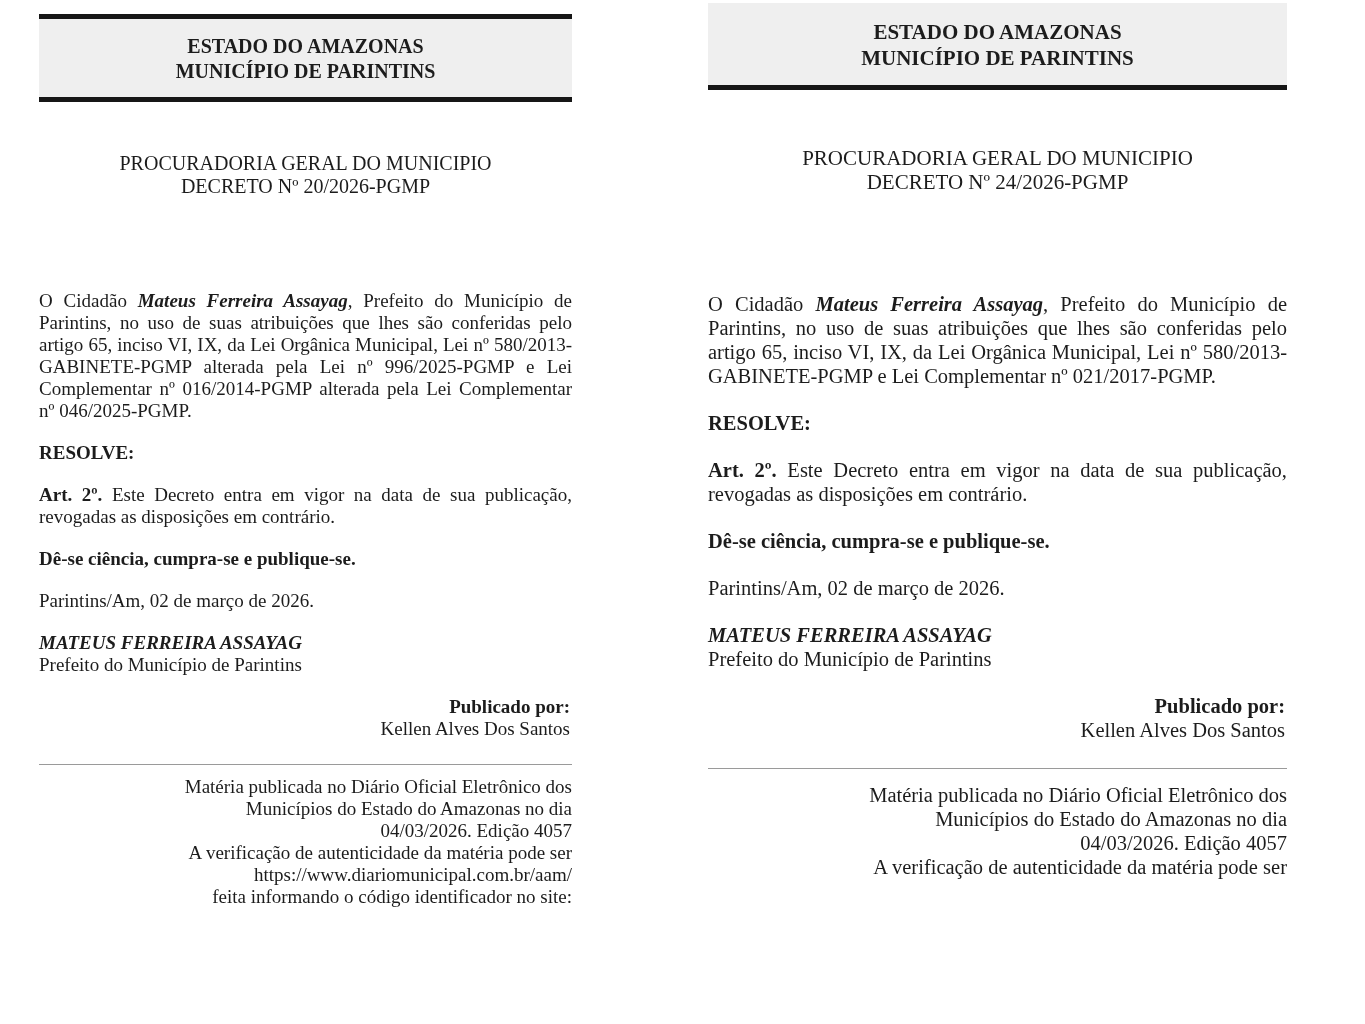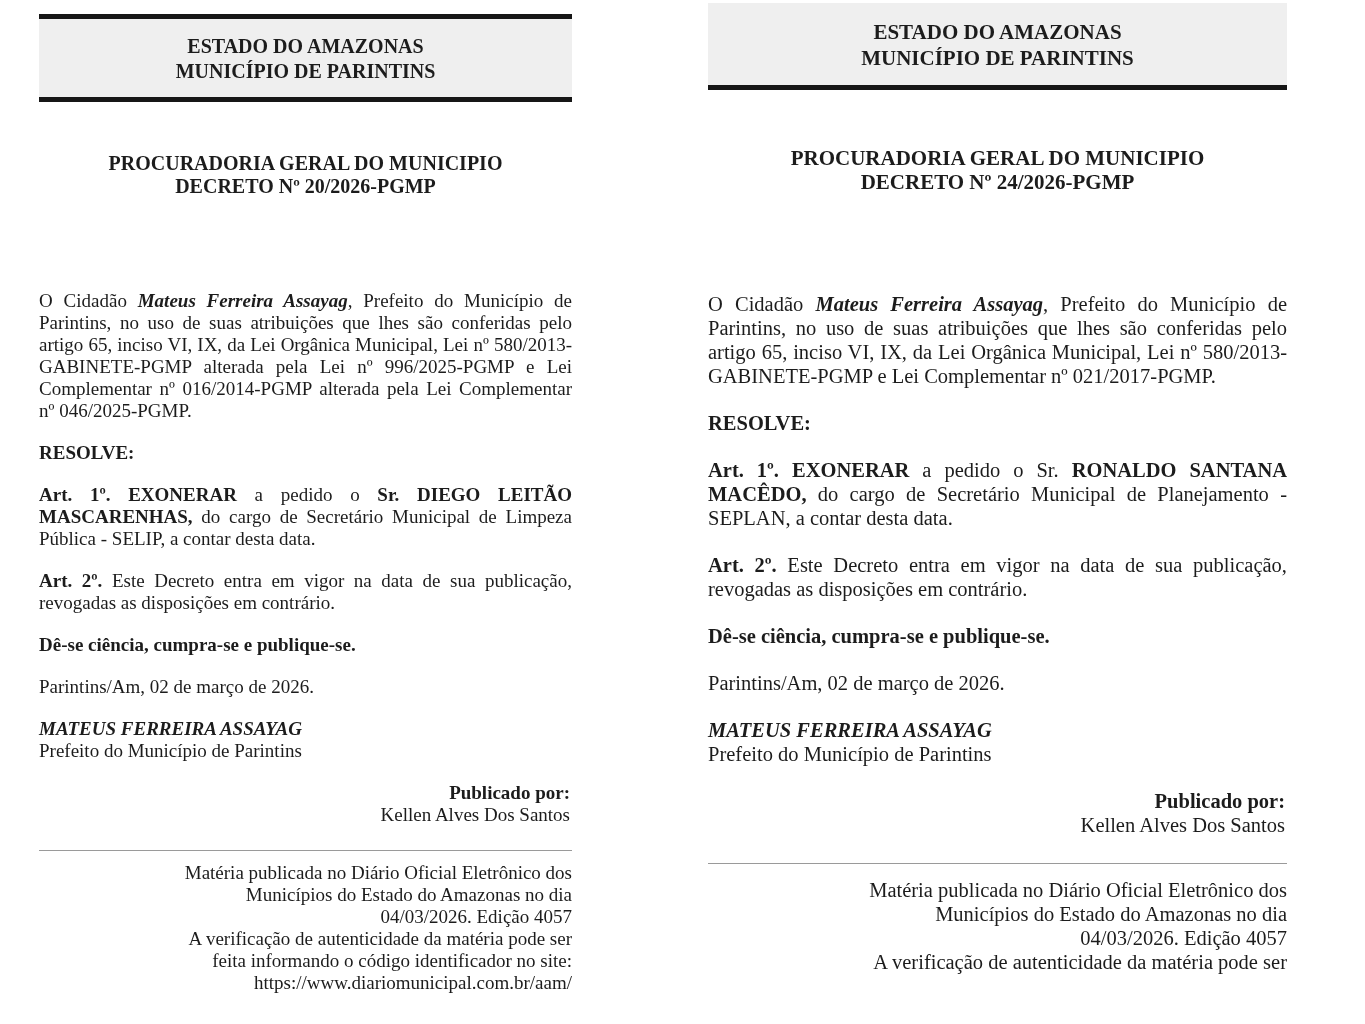--- a/index.html
+++ b/index.html
@@ -21,21 +21,21 @@
     font-size:20px; line-height:25px;
     padding:15px 8px 13px;
   }
   .col-right .header-box {
     border-top:none;
     font-size:21px; line-height:26px;
     padding:16px 8px 14px;
   }
 
   .doc-title {
-    text-align:center; font-weight:bold;
+    text-align:center; font-weight:normal;
     font-size:20px; line-height:23px;
     margin:50px 0 92px;
   }
   .col-right .doc-title { font-size:21px; line-height:24px; margin:56px 0 98px; }
 
   .col-left  p { margin:0 0 20px; }
   .col-right p { margin:0 0 23px; }
 
   b { font-weight:bold; }
   i { }
@@ -59,21 +59,20 @@
 
   <div class="doc-title">
     <div>PROCURADORIA GERAL DO MUNICIPIO</div>
     <div>DECRETO Nº 20/2026-PGMP</div>
   </div>
 
   <p><span>O Cidadão </span><b><i>Mateus Ferreira Assayag</i></b><span>, Prefeito do Município de Parintins, no uso de suas atribuições que lhes são conferidas pelo artigo 65, inciso VI, IX, da Lei Orgânica Municipal, Lei nº 580/2013-GABINETE-PGMP alterada pela Lei nº 996/2025-PGMP e Lei Complementar nº 016/2014-PGMP alterada pela Lei Complementar nº 046/2025-PGMP.</span></p>
 
   <p><b>RESOLVE:</b></p>
 
-  <p><b>Art. 1º. EXONERAR</b><span> a pedido o </span><b>Sr. DIEGO LEITÃO MASCARENHAS,</b><span> do cargo de Secretário Municipal de Limpeza Pública - SELIP, a contar desta data.</span></p>
 
   <p><b>Art. 2º.</b><span> Este Decreto entra em vigor na data de sua publicação, revogadas as disposições em contrário.</span></p>
 
   <p><b>Dê-se ciência, cumpra-se e publique-se.</b></p>
 
   <p>Parintins/Am, 02 de março de 2026.</p>
 
   <p>
     <b><i>MATEUS FERREIRA ASSAYAG</i></b><br>
     <span>Prefeito do Município de Parintins</span>
@@ -84,41 +83,40 @@
     <div>Kellen Alves Dos Santos</div>
   </div>
 
   <div class="rule"></div>
 
   <div class="footer-note">
     <div>Matéria publicada no Diário Oficial Eletrônico dos</div>
     <div>Municípios do Estado do Amazonas no dia</div>
     <div>04/03/2026. Edição 4057</div>
     <div>A verificação de autenticidade da matéria pode ser</div>
+    <div>https://www.diariomunicipal.com.br/aam/</div>
     <div>feita informando o código identificador no site:</div>
-    <div>https://www.diariomunicipal.com.br/aam/</div>
   </div>
 </section>
 
 <section class="col col-right">
   <div class="header-box">
     <div>ESTADO DO AMAZONAS</div>
     <div>MUNICÍPIO DE PARINTINS</div>
   </div>
 
   <div class="doc-title">
     <div>PROCURADORIA GERAL DO MUNICIPIO</div>
     <div>DECRETO Nº 24/2026-PGMP</div>
   </div>
 
   <p><span>O Cidadão </span><b><i>Mateus Ferreira Assayag</i></b><span>, Prefeito do Município de Parintins, no uso de suas atribuições que lhes são conferidas pelo artigo 65, inciso VI, IX, da Lei Orgânica Municipal, Lei nº 580/2013-GABINETE-PGMP e Lei Complementar nº 021/2017-PGMP.</span></p>
 
   <p><b>RESOLVE:</b></p>
 
-  <p><b>Art. 1º. EXONERAR</b><span> a pedido o Sr. </span><b>RONALDO SANTANA MACÊDO,</b><span> do cargo de Secretário Municipal de Planejamento - SEPLAN, a contar desta data.</span></p>
 
   <p><b>Art. 2º.</b><span> Este Decreto entra em vigor na data de sua publicação, revogadas as disposições em contrário.</span></p>
 
   <p><b>Dê-se ciência, cumpra-se e publique-se.</b></p>
 
   <p>Parintins/Am, 02 de março de 2026.</p>
 
   <p>
     <b><i>MATEUS FERREIRA ASSAYAG</i></b><br>
     <span>Prefeito do Município de Parintins</span>

